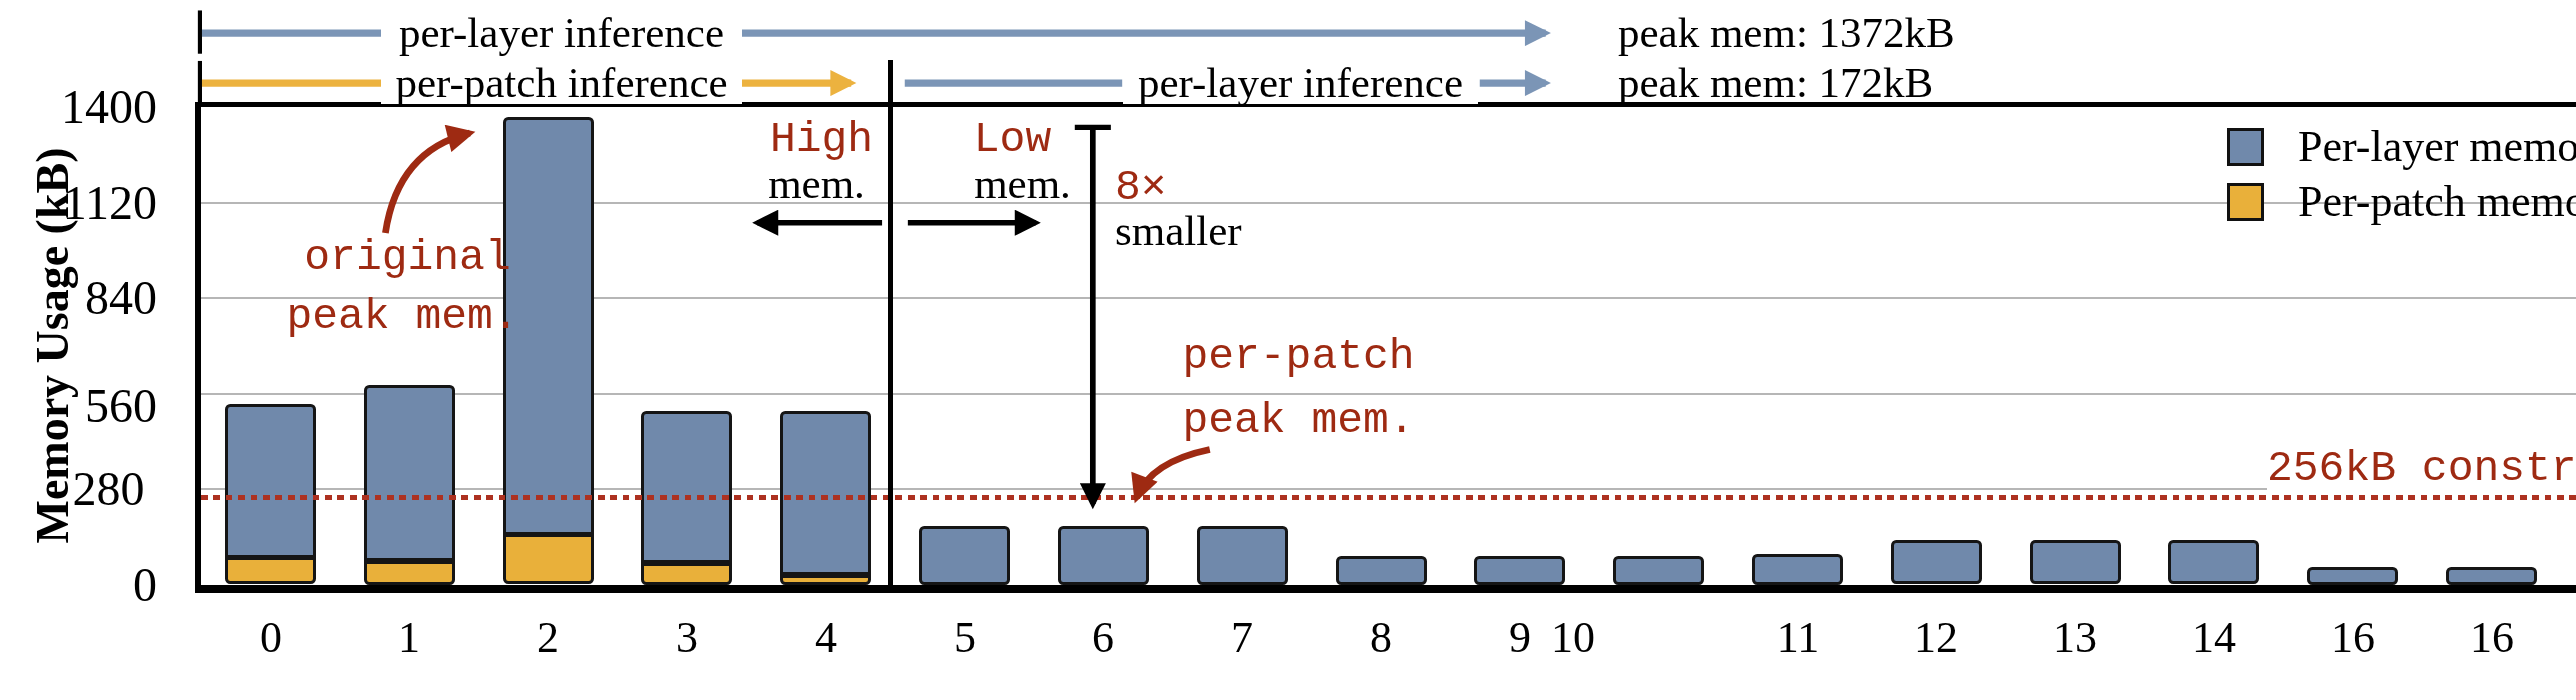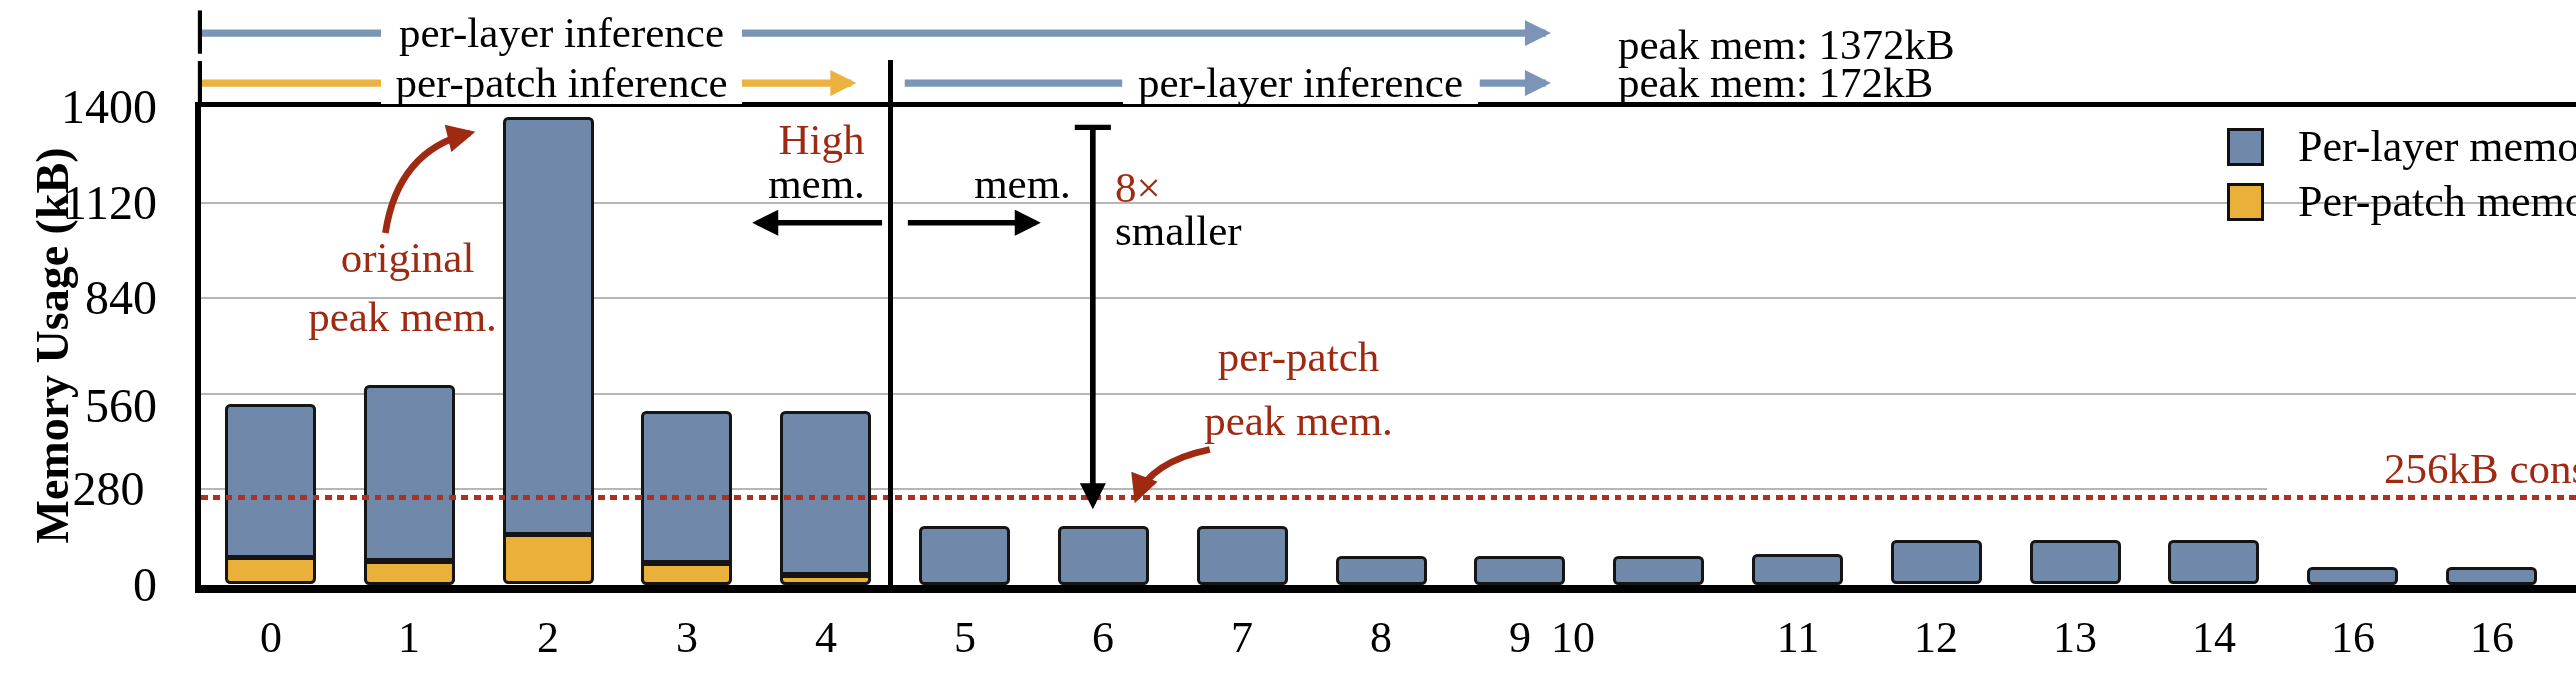--- a/index.html
+++ b/index.html
@@ -1,21 +1,21 @@
 <!DOCTYPE html>
 <html style="font-size:8.2px"><head>
 <meta charset="utf-8">
 <style>
   html,body{margin:0;padding:0;background:#ffffff;}
   #fig{position:relative;width:2705px;height:701px;background:#ffffff;overflow:hidden;
        font-family:"Liberation Serif","DejaVu Serif",serif;color:#000;}
   .abs{position:absolute;}
   .ctr{text-align:center;}
   .rgt{text-align:right;}
-  .darkred{color:#9e2a12;}
+  .darkred{color:#9e2a12;font-family:Liberation Mono, monospace;}
   .whitebg{background:#ffffff;}
   #plot-frame{left:195px;top:102px;width:2510px;height:491px;box-sizing:border-box;
     border-style:solid;border-color:#000;border-width:5.2px 4.6px 8.2px 6.2px;z-index:1;background:transparent;}
   .gridline{height:2.1px;background:#b6b6b6;z-index:0;}
   .ytick{width:129px;height:42px;line-height:42px;font-size:48px;z-index:2;}
   .xtick{width:124px;height:47px;line-height:47px;font-size:44px;z-index:2;}
   .barseg{box-sizing:border-box;border:3.1px solid #151515;z-index:3;}
   #constraint-line{left:201px;width:2500px;height:4.6px;z-index:4;
     background:repeating-linear-gradient(to right,#ad3120 0 6.7px,rgba(0,0,0,0) 6.7px 12.4px);}
   #divider{left:888px;top:60px;width:5.2px;height:533px;background:#000;z-index:5;}
@@ -128,27 +128,28 @@
     <line x1="1762" y1="432" x2="2010" y2="432" stroke="#000" stroke-width="11" marker-end="url(#mBlack)"></line>
 
     <line x1="2086" y1="247" x2="2156" y2="247" stroke="#000" stroke-width="10"></line>
     <line x1="2121" y1="247" x2="2121" y2="978" stroke="#000" stroke-width="11" marker-end="url(#mBlack)"></line>
 
     <path d="M 748 452 Q 772 292 912 258" fill="none" stroke="#9e2a12" stroke-width="13" marker-end="url(#mRed)"></path>
     <path d="M 2348 872 Q 2232 896 2206 966" fill="none" stroke="#9e2a12" stroke-width="13" marker-end="url(#mRed)"></path>
   </svg>
 
   <div class="abs anno ctr whitebg" style="left:381px;top:11.3px;width:361px;">per-layer inference</div>
-  <div class="abs anno" style="left:1618px;top:23px;">peak mem: 1372kB</div>
+  <div class="abs anno" style="left:1618px;top:11px;">peak mem: 1372kB</div>
   <div class="abs anno ctr whitebg" style="left:381px;top:61px;width:361px;">per-patch inference</div>
   <div class="abs anno ctr whitebg" style="left:1123px;top:61px;width:355px;">per-layer inference</div>
   <div class="abs anno" style="left:1618px;top:61px;">peak mem: 172kB</div>
 
   <div class="abs anno2 ctr darkred" style="left:721px;top:118px;width:201px;">High</div>
   <div class="abs anno2 ctr" style="left:716px;top:162px;width:201px;">mem.</div>
+  <div class="abs anno2 ctr darkred" style="left:912px;top:118px;width:201px;">Low</div>
   <div class="abs anno2 ctr" style="left:922px;top:162px;width:201px;">mem.</div>
   <div class="abs anno2 darkred" style="left:1115px;top:166px;">8×</div>
   <div class="abs anno2" style="left:1115px;top:209px;">smaller</div>
   <div class="abs anno2 ctr darkred" style="left:1118px;top:335px;width:361px;">per-patch</div>
   <div class="abs anno2 ctr darkred" style="left:1118px;top:399px;width:361px;">peak mem.</div>
   <div class="abs anno2 ctr darkred" style="left:227px;top:236px;width:361px;">original</div>
   <div class="abs anno2 ctr darkred" style="left:222px;top:295px;width:361px;">peak mem.</div>
   <div class="abs anno2 rgt darkred whitebg" style="left:2267px;top:447px;width:412px;">256kB constraint</div>
 
   <div id="y-title" class="abs ctr">Memory Usage (kB)</div>

